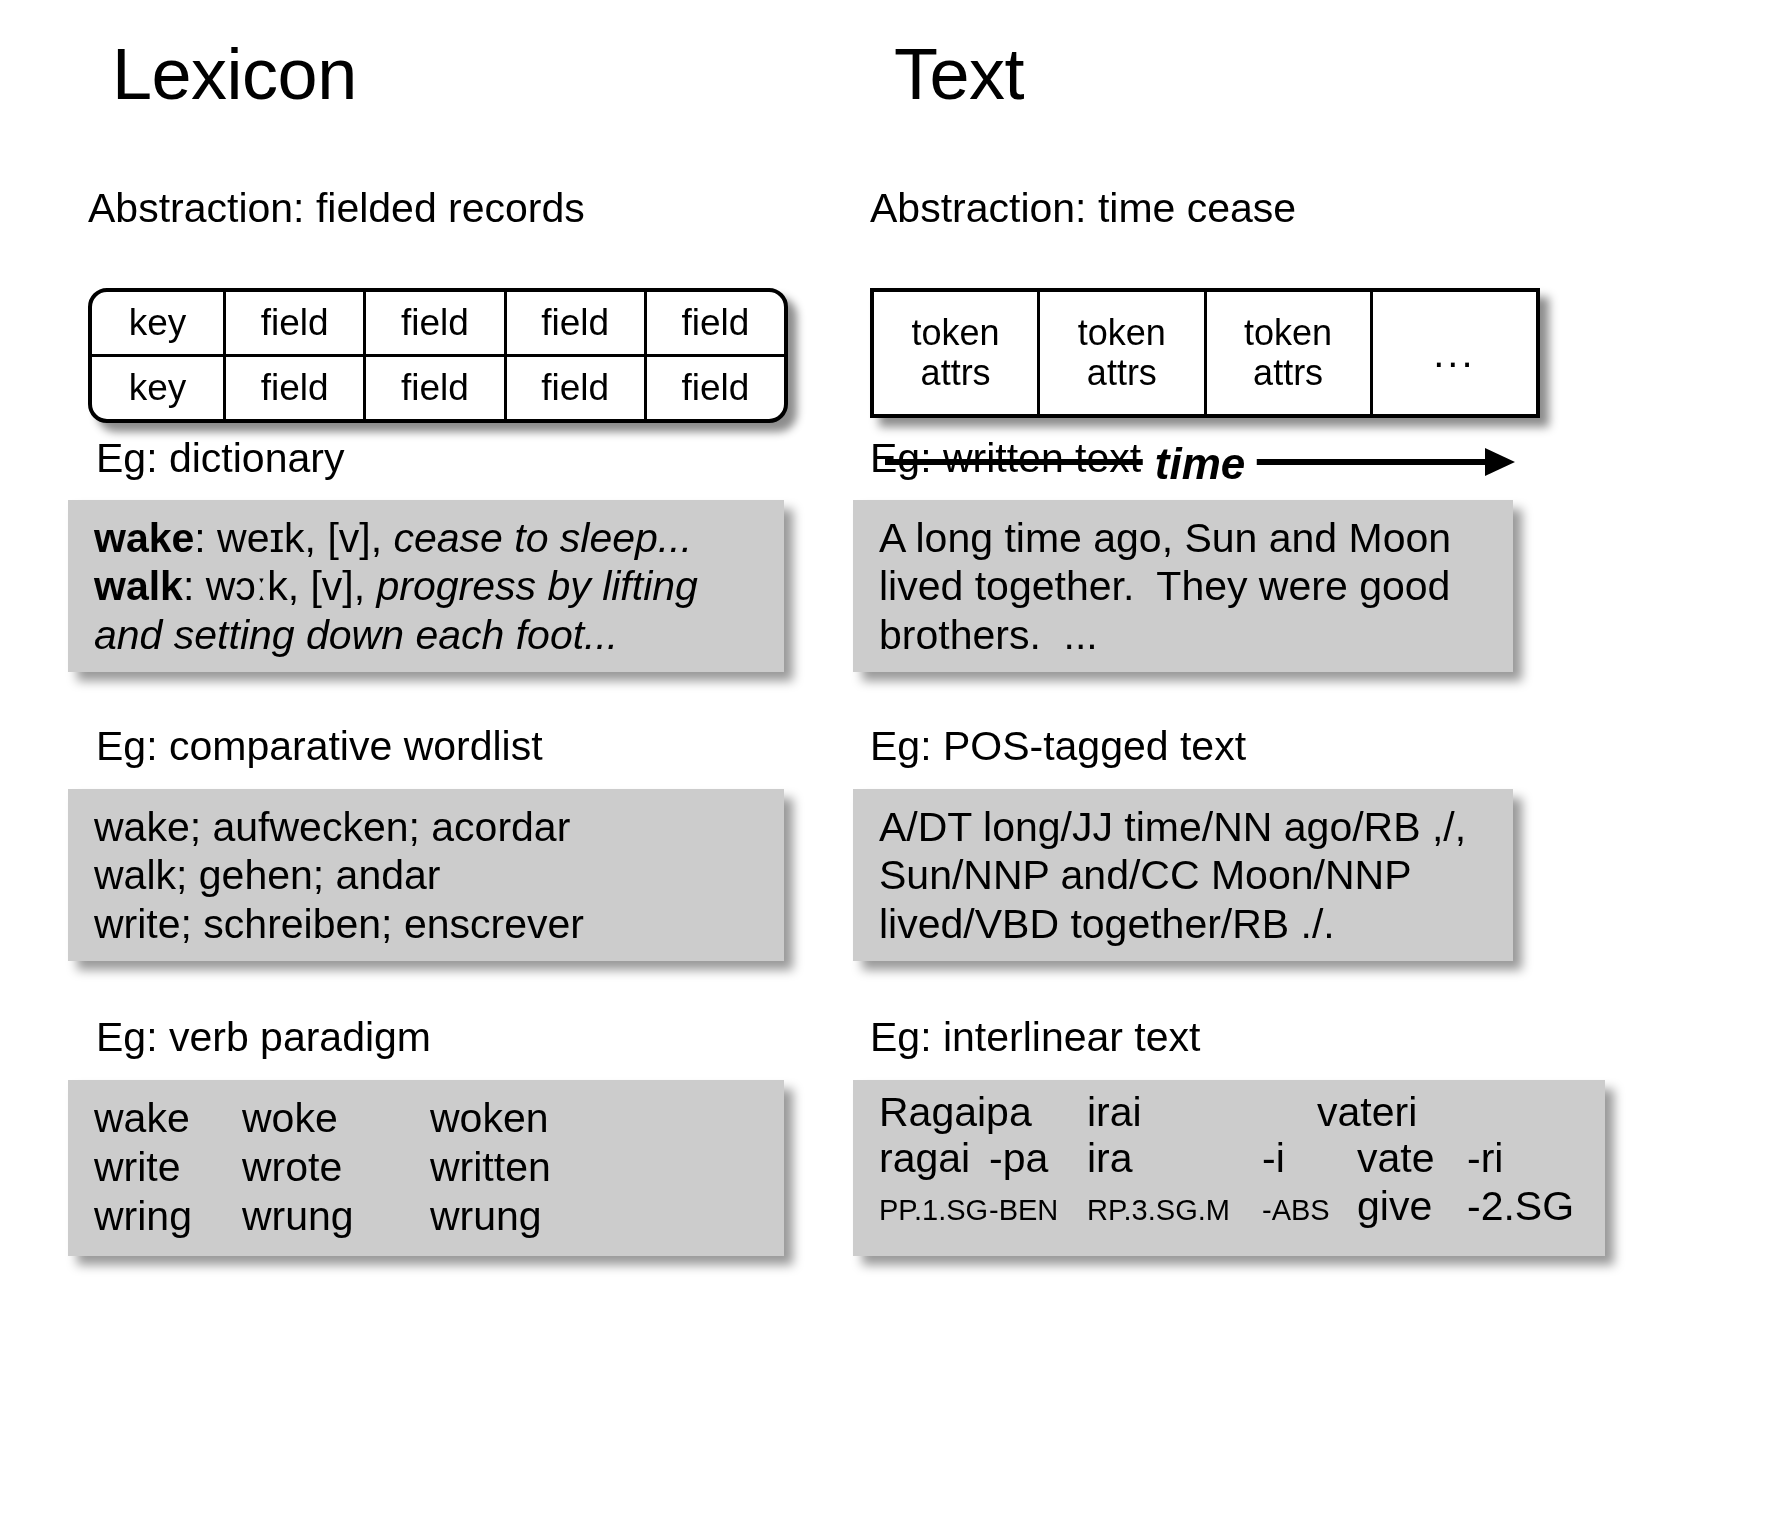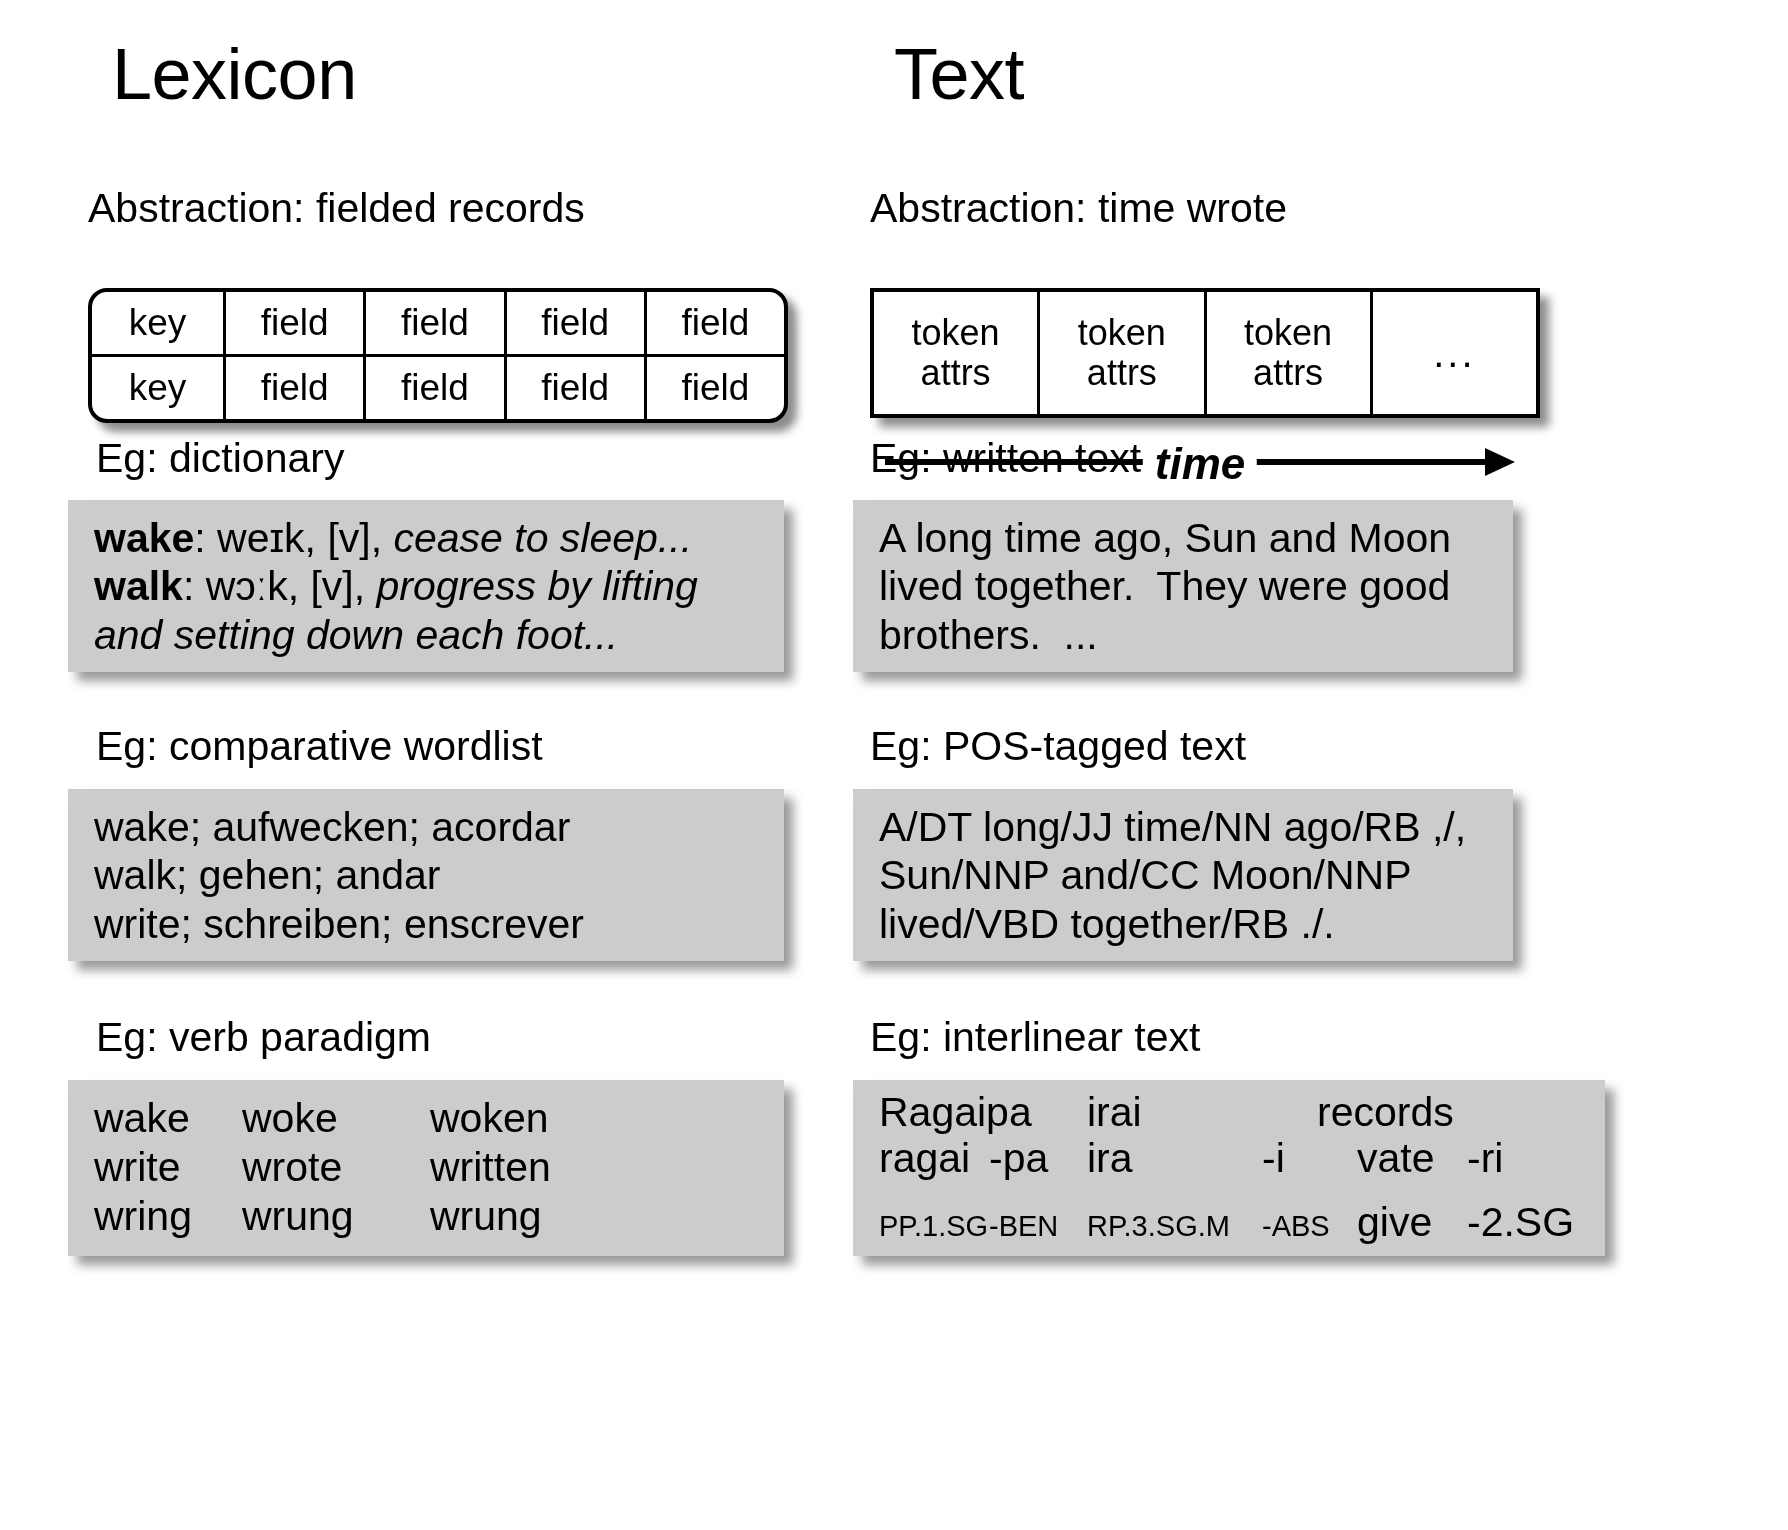--- a/index.html
+++ b/index.html
@@ -151,21 +151,21 @@
   }
   .panel .line.italic { font-style: italic; }
   .panel .bold { font-weight: 700; }
   .panel .ital { font-style: italic; }
 
   
   .igt-row { display: flex; align-items: baseline; white-space: pre; }
   .igt-row .c { display: inline-block; }
   .igt-big  { font-size: 41px; line-height: 1.12; }
   .igt-small{ font-size: 29px; line-height: 1.18; }
-  .igt-give { font-size: 41px; margin-top: 16px; }
+  .igt-give { font-size: 41px; }
 
   .verb-row { display: flex; white-space: pre; font-size: 41px; line-height: 1.2; }
   .verb-row .c { display: inline-block; }
 </style>
 </head>
 <body>
 
 <div class="slide">
 
   <div class="col col-left">
@@ -225,21 +225,21 @@
         <span class="c" style="width:188px;">wrung</span>
         <span class="c">wrung</span>
       </div>
     </div>
   </div>
 
   <div class="col col-right">
 
     <div class="col-title">Text</div>
 
-    <div class="caption" style="left:25px; top:188px;">Abstraction: time wrote</div>
+    <div class="caption" style="left:25px; top:188px;">Abstraction: time cease</div>
 
     <div class="abs-table series">
       <div class="abs-cell ser-cell">
         <span class="ln">token</span>
         <span class="ln">attrs</span>
       </div>
       <div class="abs-cell ser-cell">
         <span class="ln">token</span>
         <span class="ln">attrs</span>
       </div>
@@ -276,21 +276,21 @@
       <div class="line">lived/VBD together/RB ./.</div>
     </div>
 
     <div class="caption" style="left:25px; top:1017px;">Eg: interlinear text</div>
 
     <div class="panel" style="left:8px; top:1080px; width:752px; height:176px; padding-top:10px;">
 
       <div class="igt-row igt-big">
         <span class="c" style="width:208px;">Ragaipa</span>
         <span class="c" style="width:230px;">irai</span>
-        <span class="c">records</span>
+        <span class="c">vateri</span>
       </div>
 
       <div class="igt-row igt-big">
         <span class="c" style="width:110px;">ragai</span>
         <span class="c" style="width:98px;">-pa</span>
         <span class="c" style="width:175px;">ira</span>
         <span class="c" style="width:95px;">-i</span>
         <span class="c" style="width:110px;">vate</span>
         <span class="c">-ri</span>
       </div>

